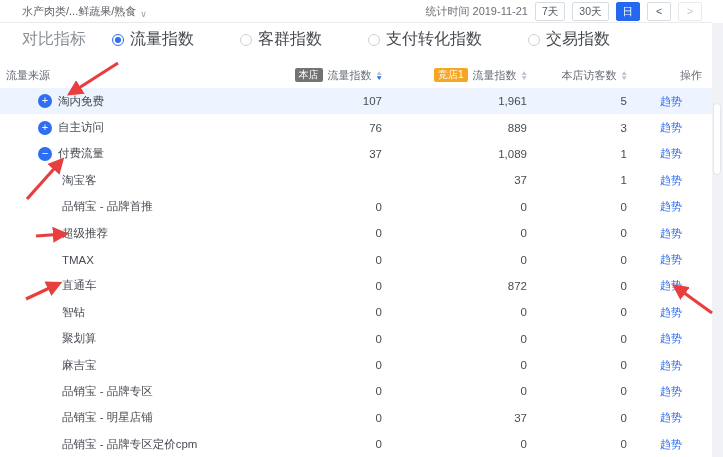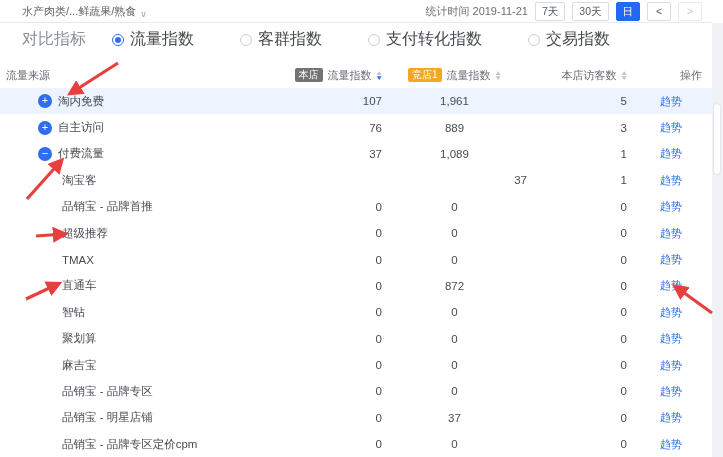--- a/index.html
+++ b/index.html
@@ -29,21 +29,21 @@
   .rc.checked::after{content:"";position:absolute;left:2px;top:2px;width:6px;height:6px;
       border-radius:50%;background:#2E6EF2}
 
   
   .thead{display:flex;align-items:center;height:26px;margin-top:6px;font-size:11px;
          color:#666b73;padding-right:10px}
   .c{box-sizing:border-box}
   .c1{flex:1}
   .thead .c1{padding-left:6px}
   .c2{width:90px;display:flex;justify-content:flex-end;align-items:center}
-  .c3{width:145px;display:flex;justify-content:center;align-items:center}
+  .c3{width:145px;display:flex;justify-content:flex-end;align-items:center}
   .c4{width:100px;display:flex;justify-content:flex-end;align-items:center}
   .c5{width:75px;display:flex;justify-content:flex-end;align-items:flex-start}
   .badge{font-size:10px;color:#fff;border-radius:2px;padding:1px 4px;margin-right:5px;line-height:12px}
   .badge-blue{background:#737373}
   .badge-yellow{background:#F5A623}
   .sort{display:inline-flex;flex-direction:column;margin-left:4px;cursor:pointer}
   .sort i{font-style:normal;font-size:6.5px;line-height:5.5px;color:#c0c4cc;transform:scaleX(1.3)}
   .sort i.up::before{content:"▲"}
   .sort i.down::before{content:"▼"}
   .sort i.active{color:#2E6EF2}

